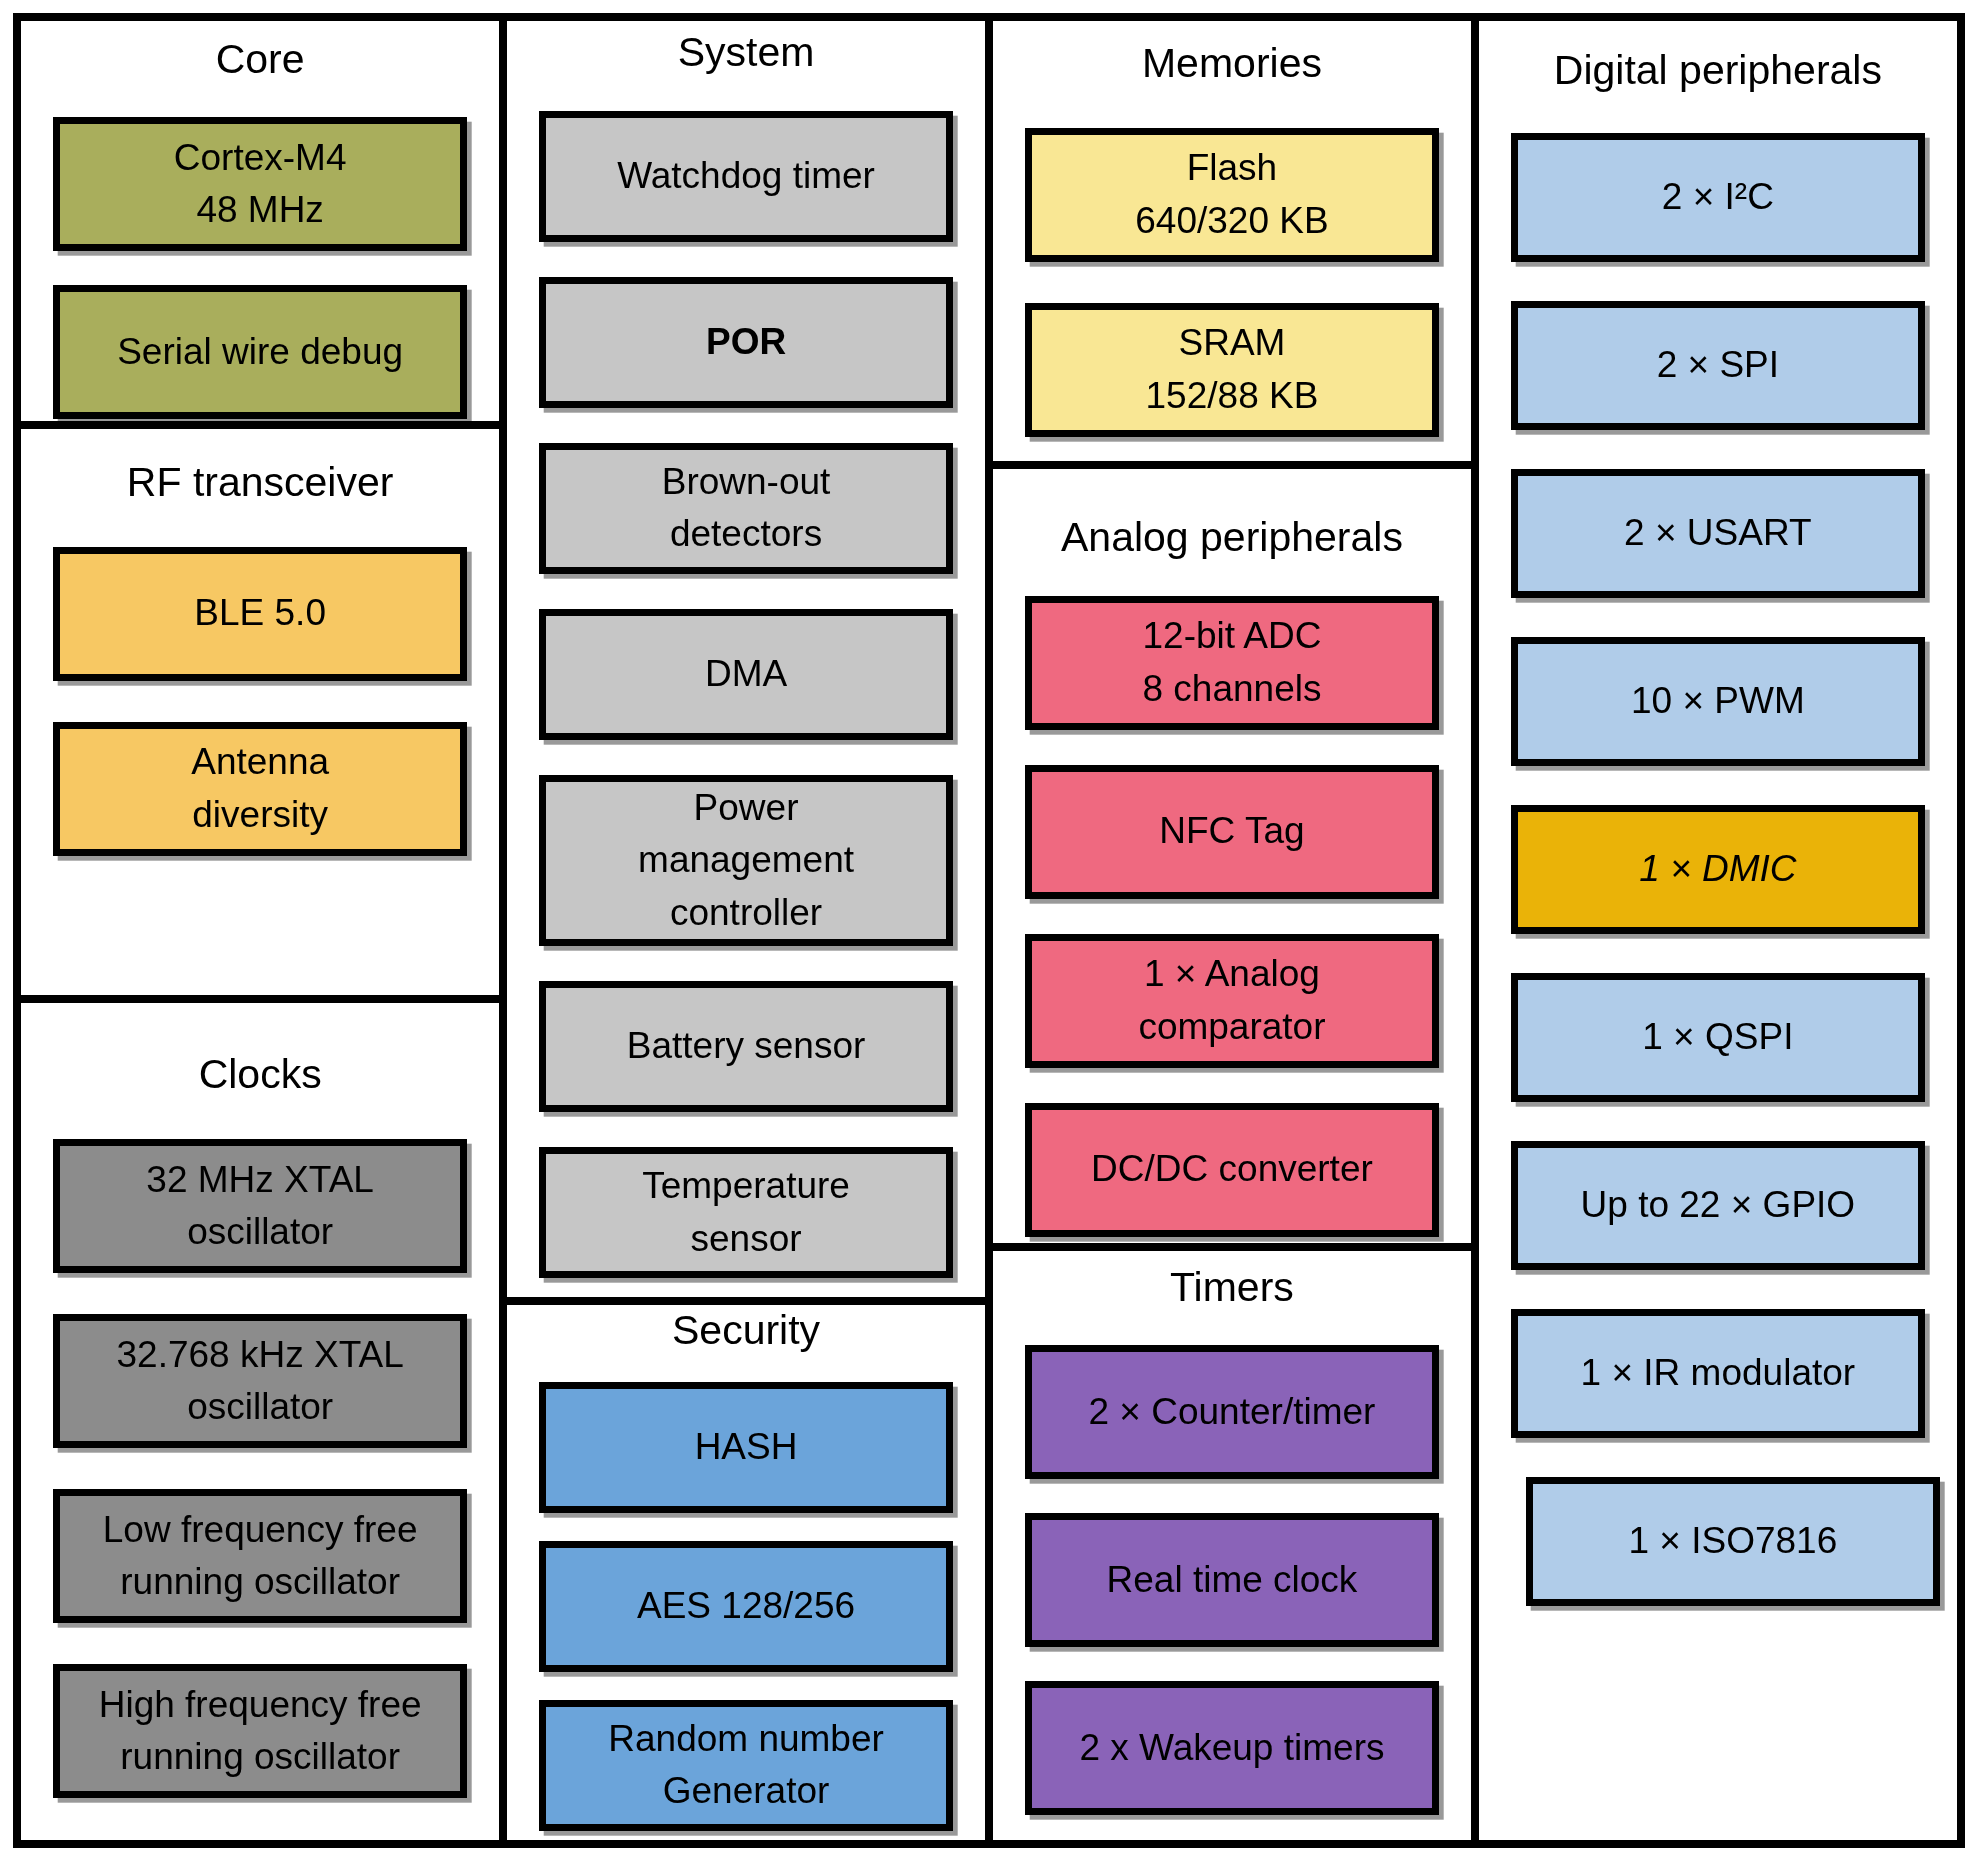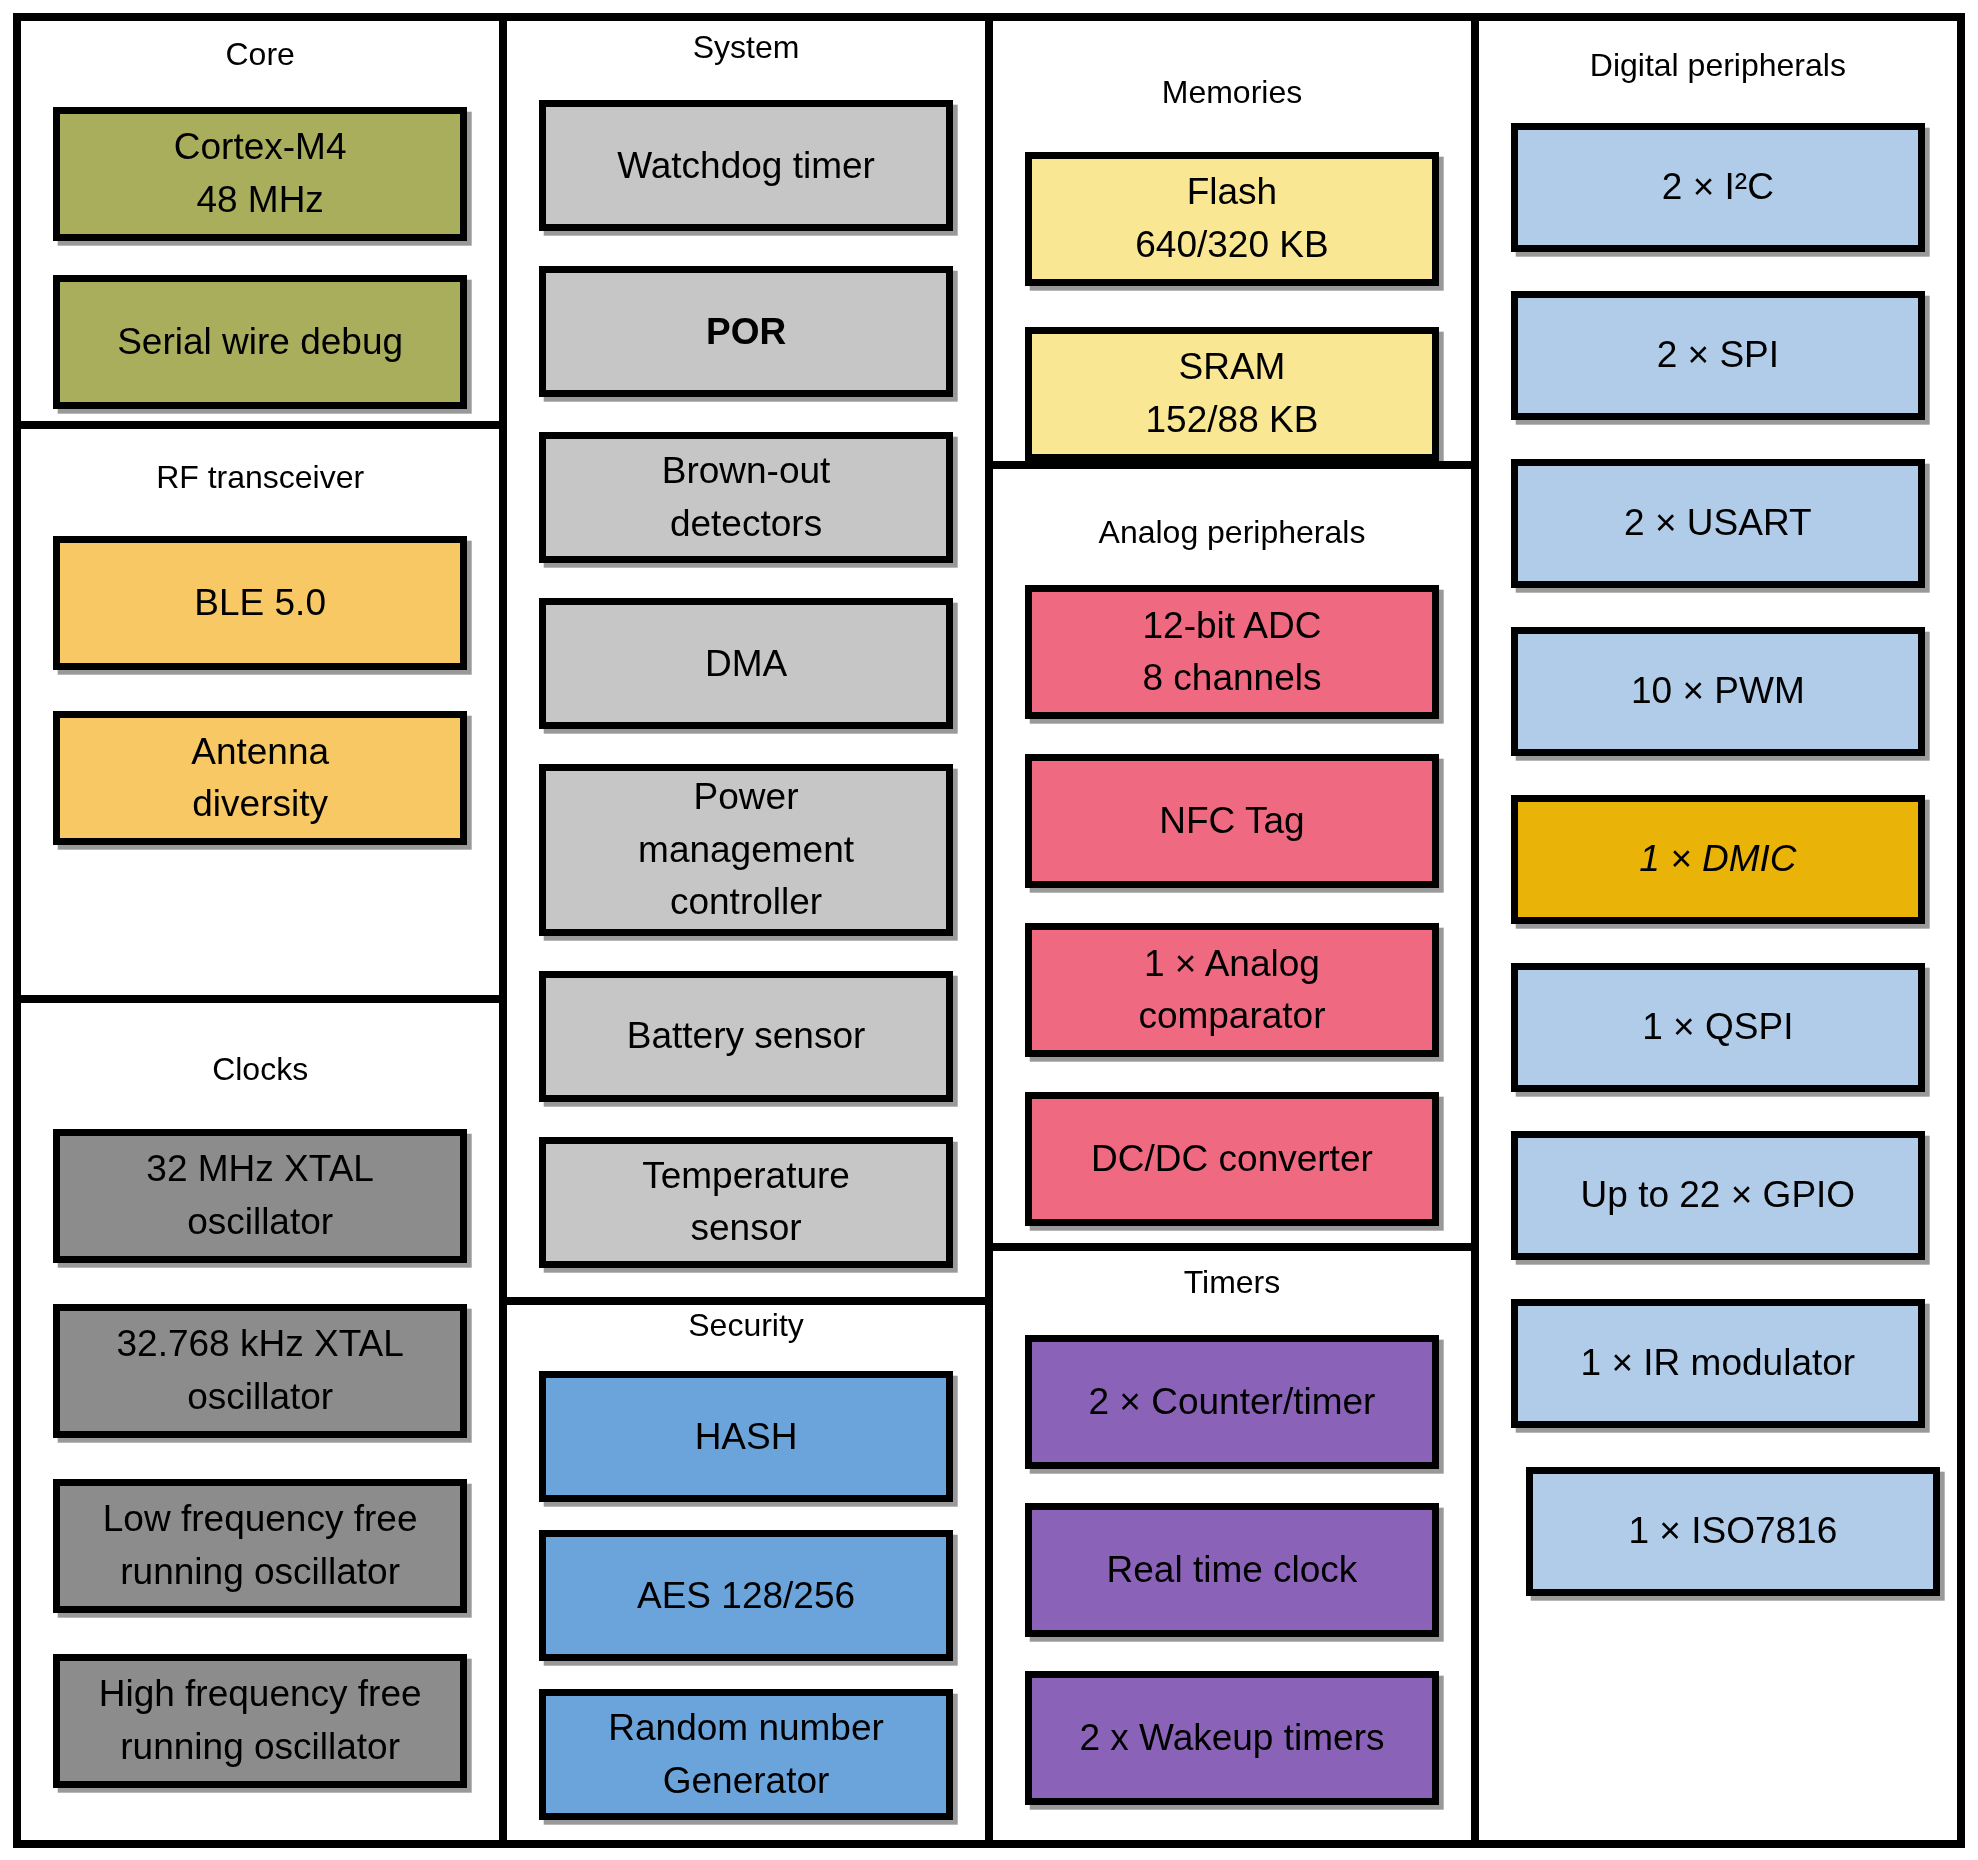--- a/index.html
+++ b/index.html
@@ -15,21 +15,21 @@
   .panel{
     box-sizing:border-box;
     border:8.4px solid #000;
     background:#fff;
     display:flex;flex-direction:column;align-items:center;
     row-gap:41px;
     overflow:hidden;
   }
   .panel + .panel{margin-top:-8.4px;}
   .panel-title{
-    font-size:32px;line-height:1.15;text-align:center;
+    font-size:41px;line-height:1.15;text-align:center;
     flex:0 0 auto;
   }
   .block{
     box-sizing:border-box;
     flex:0 0 auto;
     width:414px;min-height:134px;
     border:7.5px solid #000;
     display:flex;align-items:center;justify-content:center;
     text-align:center;
     font-size:37px;line-height:1.42;
@@ -49,21 +49,21 @@
   .sec-clocks .panel-title{padding-top:48px;}
 
   .sec-system{height:1292px;row-gap:35px;}
   .sec-system .panel-title{padding-top:7.5px;}
   .sec-system .block{min-height:131px;}
 
   .sec-security{flex:1 1 auto;row-gap:28px;}
   .sec-security .panel-title{padding-top:1.9px;}
   .sec-security .block{min-height:131px;}
 
-  .sec-memories{height:456px;justify-content:flex-end;}
+  .sec-memories{height:456px;}
   .sec-memories .panel-title{padding-top:18.6px;}
 
   .sec-analog-peripherals{height:791px;row-gap:35px;}
   .sec-analog-peripherals .panel-title{padding-top:45px;}
 
   .sec-timers{flex:1 1 auto;row-gap:34px;}
   .sec-timers .panel-title{padding-top:13px;}
 
   .sec-digital-peripherals{flex:1 1 auto;row-gap:39px;}
   .sec-digital-peripherals .panel-title{padding-top:26px;}

